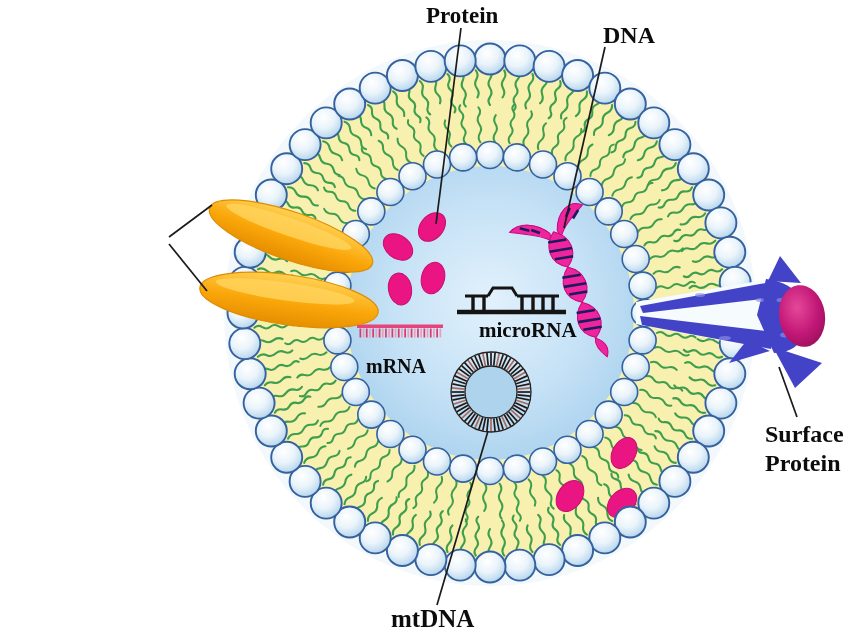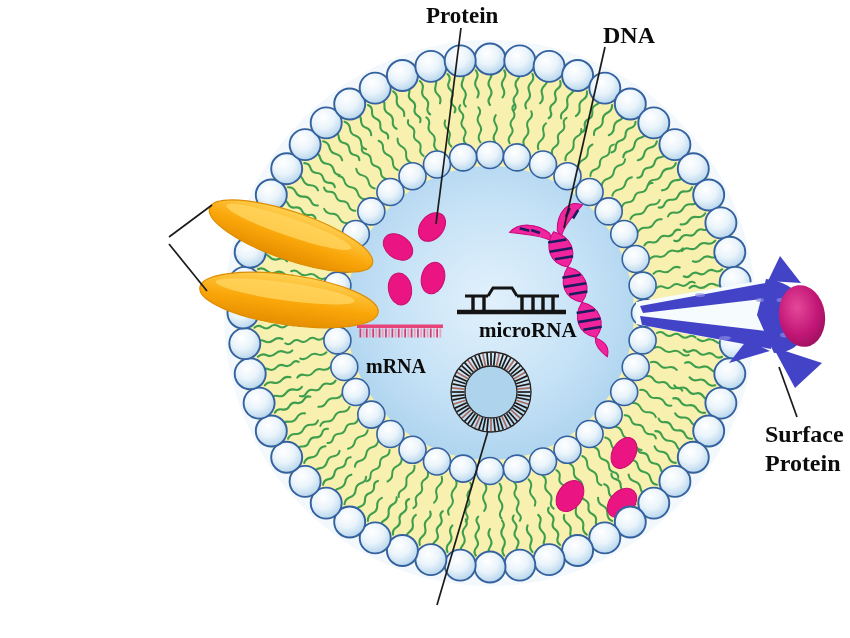--- a/index.html
+++ b/index.html
@@ -497,14 +497,15 @@
       <path d="M605,47 L564,228"></path>
       <path d="M488,431 L437,605"></path>
       <path d="M797,417 L779,367"></path>
     </g>
   </svg>
 
   <div class="lbl lbl-protein">Protein</div>
   <div class="lbl lbl-dna">DNA</div>
   <div class="lbl lbl-microrna">microRNA</div>
   <div class="lbl lbl-mrna">mRNA</div>
+  <div class="lbl lbl-mtdna">mtDNA</div>
   <div class="lbl lbl-surface">Surface Protein</div>
 </div>
 
 </body></html>

